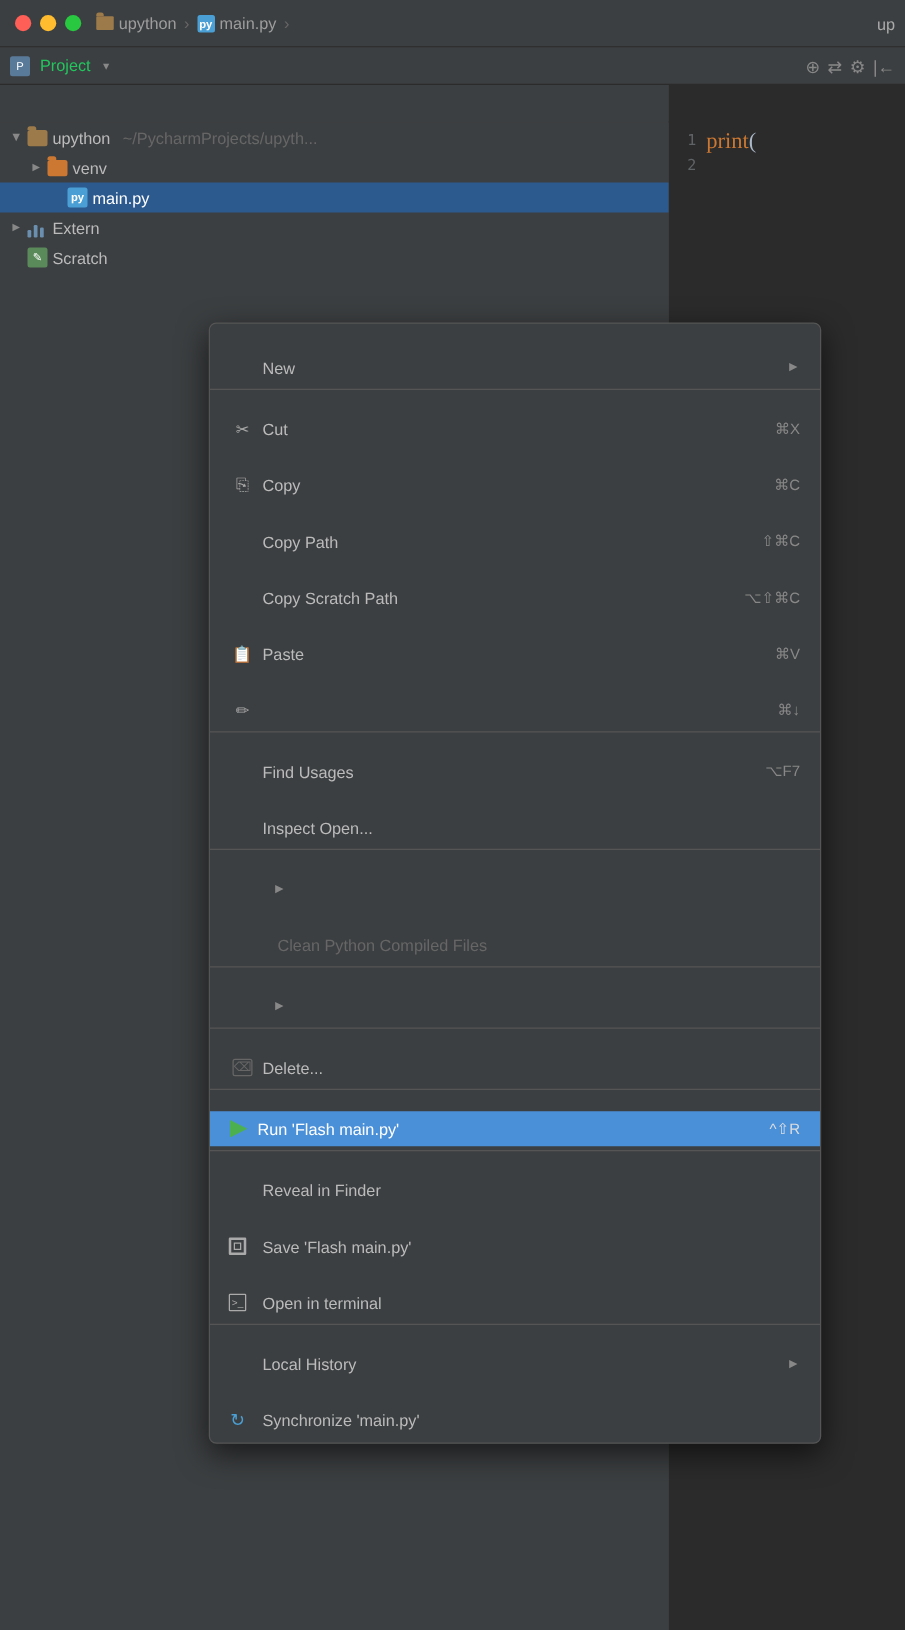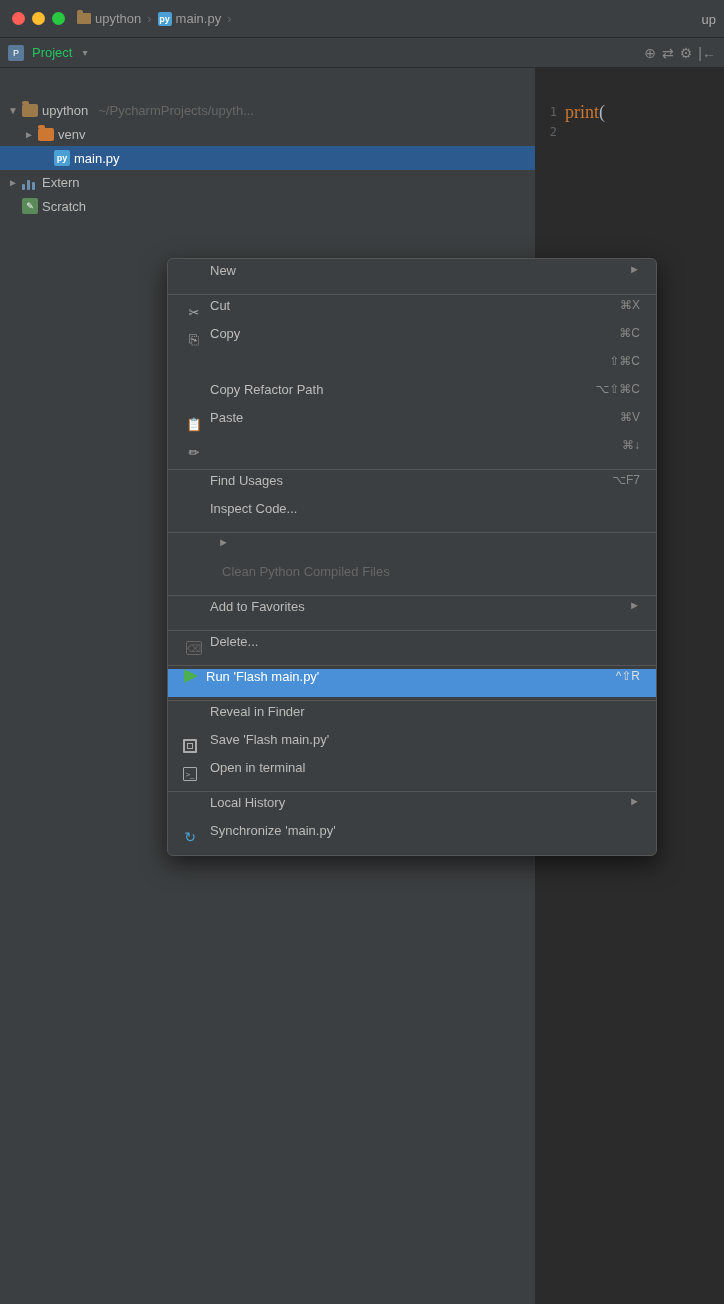--- a/index.html
+++ b/index.html
@@ -270,24 +270,26 @@
       width: 490px;
       background: #3c3f41;
       border: 1px solid #555;
       border-radius: 6px;
       box-shadow: 0 8px 24px rgba(0,0,0,0.6);
       padding: 4px 0;
       z-index: 100;
     }
     .menu-item {
       display: flex;
+      align-items: center;
       height: 28px;
       padding: 0 16px;
       cursor: pointer;
       position: relative;
+      margin-top: 17px;
     }
     .menu-item.highlighted { background: #4a90d9; color: #fff; }
     .menu-item.disabled { color: #666; cursor: default; padding-left: 28px; }
     .menu-item-icon {
       width: 20px;
       margin-right: 6px;
       display: flex;
       align-items: center;
       justify-content: center;
       color: #aaa;
@@ -490,26 +492,27 @@
   <div class="menu-item">
     <div class="menu-item-icon">
         <span class="copy-icon">⎘</span>
       </div>
     <span class="menu-item-label">Copy</span>
     <span class="menu-item-shortcut">⌘C</span>
   </div>
 
   <div class="menu-item">
     <div class="menu-item-icon"></div>
+    <span class="menu-item-label">Copy Path</span>
     <span class="menu-item-shortcut">⇧⌘C</span>
   </div>
 
   <div class="menu-item">
     <div class="menu-item-icon"></div>
-    <span class="menu-item-label">Copy Refactor Path</span>
+    <span class="menu-item-label">Copy Scratch Path</span>
     <span class="menu-item-shortcut">⌥⇧⌘C</span>
   </div>
 
   <div class="menu-item">
     <div class="menu-item-icon">
         <span class="paste-icon">📋</span>
       </div>
     <span class="menu-item-label">Paste</span>
     <span class="menu-item-shortcut">⌘V</span>
   </div>
@@ -524,40 +527,39 @@
   <div class="menu-separator"></div>
 
   <div class="menu-item">
     <div class="menu-item-icon"></div>
     <span class="menu-item-label">Find Usages</span>
     <span class="menu-item-shortcut">⌥F7</span>
   </div>
 
   <div class="menu-item">
     <div class="menu-item-icon"></div>
-    <span class="menu-item-label">Inspect Code...</span>
+    <span class="menu-item-label">Inspect Open...</span>
   </div>
 
   <div class="menu-separator"></div>
 
   <div class="menu-item">
     <div class="menu-item-icon"></div>
     <span class="menu-item-arrow">►</span>
   </div>
 
   <div class="menu-item disabled">
     <div class="menu-item-icon"></div>
     <span class="menu-item-label">Clean Python Compiled Files</span>
   </div>
 
   <div class="menu-separator"></div>
 
   <div class="menu-item">
     <div class="menu-item-icon"></div>
-    <span class="menu-item-label">Add to Favorites</span>
     <span class="menu-item-arrow">►</span>
   </div>
 
   <div class="menu-separator"></div>
 
   <div class="menu-item">
     <div class="menu-item-icon">
       <div class="delete-icon">⌫</div>
     </div>
     <span class="menu-item-label">Delete...</span>

